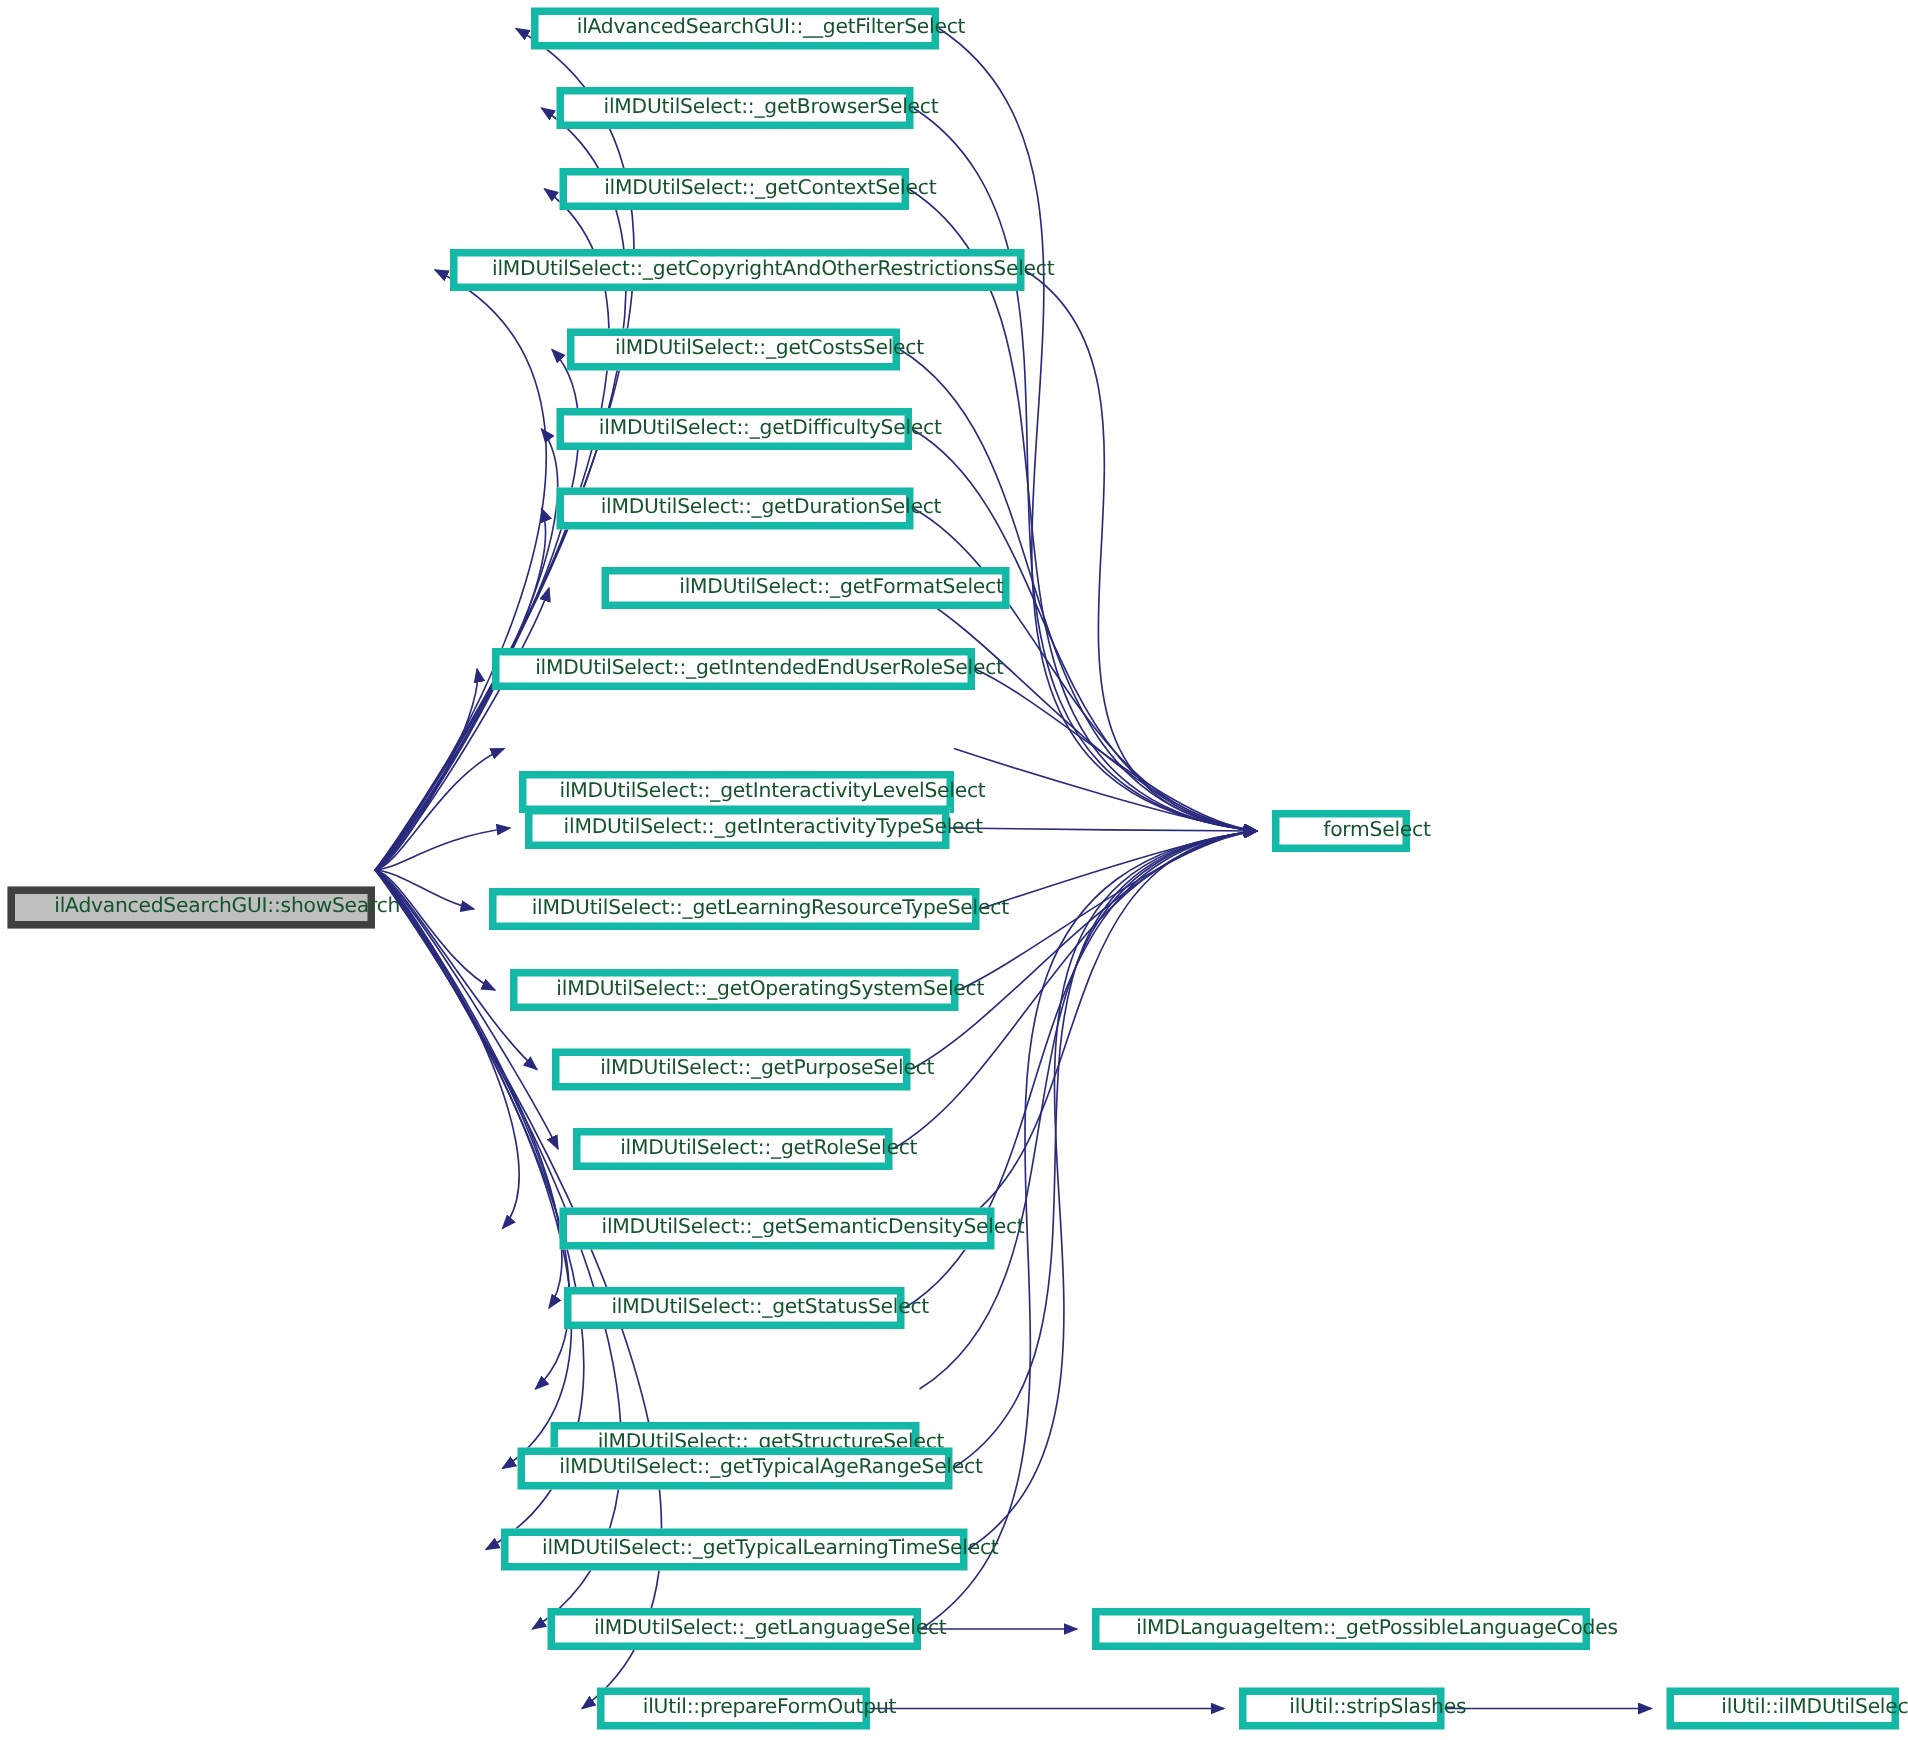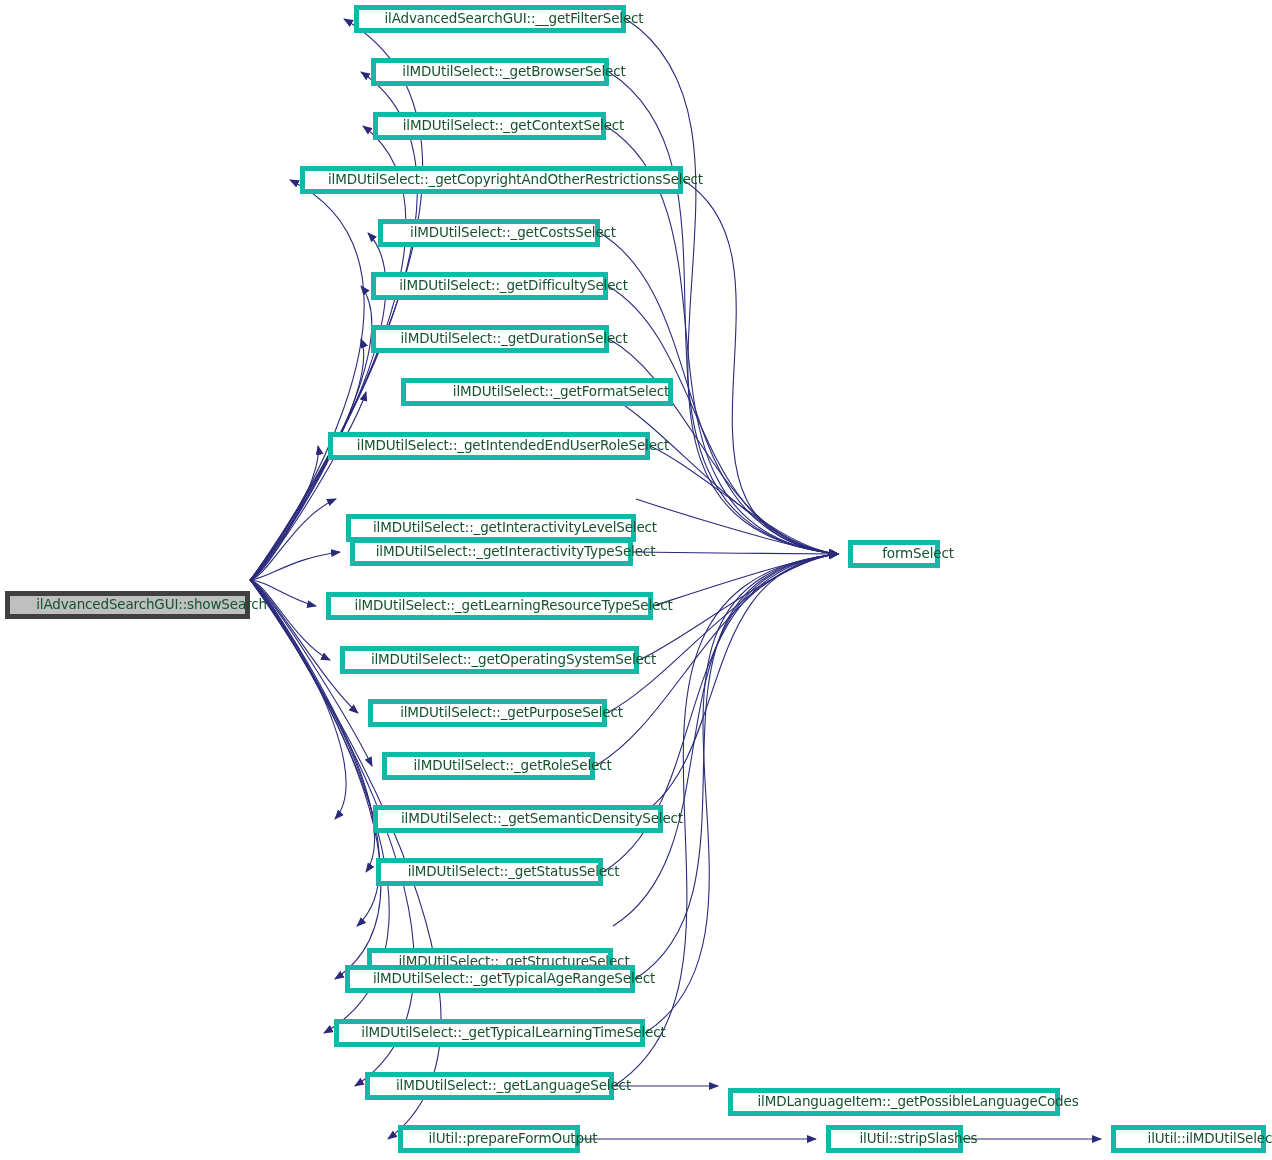--- a/index.html
+++ b/index.html
@@ -154,21 +154,21 @@
       </div>
       <div class="node" style="left: 365px; top: 1072px; width: 249px; height: 28px;">
         <span>ilMDUtilSelect::_getLanguageSelect</span>
       </div>
       <div class="node" style="left: 398px; top: 1125px; width: 182px; height: 28px;">
         <span>ilUtil::prepareFormOutput</span>
       </div>
       <div class="node" style="left: 848px; top: 540px; width: 92px; height: 28px;">
         <span>formSelect</span>
       </div>
-      <div class="node" style="left: 728px; top: 1072px; width: 332px; height: 28px; margin-top: 16px;">
+      <div class="node" style="left: 728px; top: 1072px; width: 332px; height: 28px;">
         <span>ilMDLanguageItem::_getPossibleLanguageCodes</span>
       </div>
       <div class="node" style="left: 826px; top: 1125px; width: 137px; height: 28px;">
         <span>ilUtil::stripSlashes</span>
       </div>
       <div class="node" style="left: 1111px; top: 1125px; width: 155px; height: 28px;">
         <span>ilUtil::ilMDUtilSelect</span>
       </div>
     </div>
 </div>

